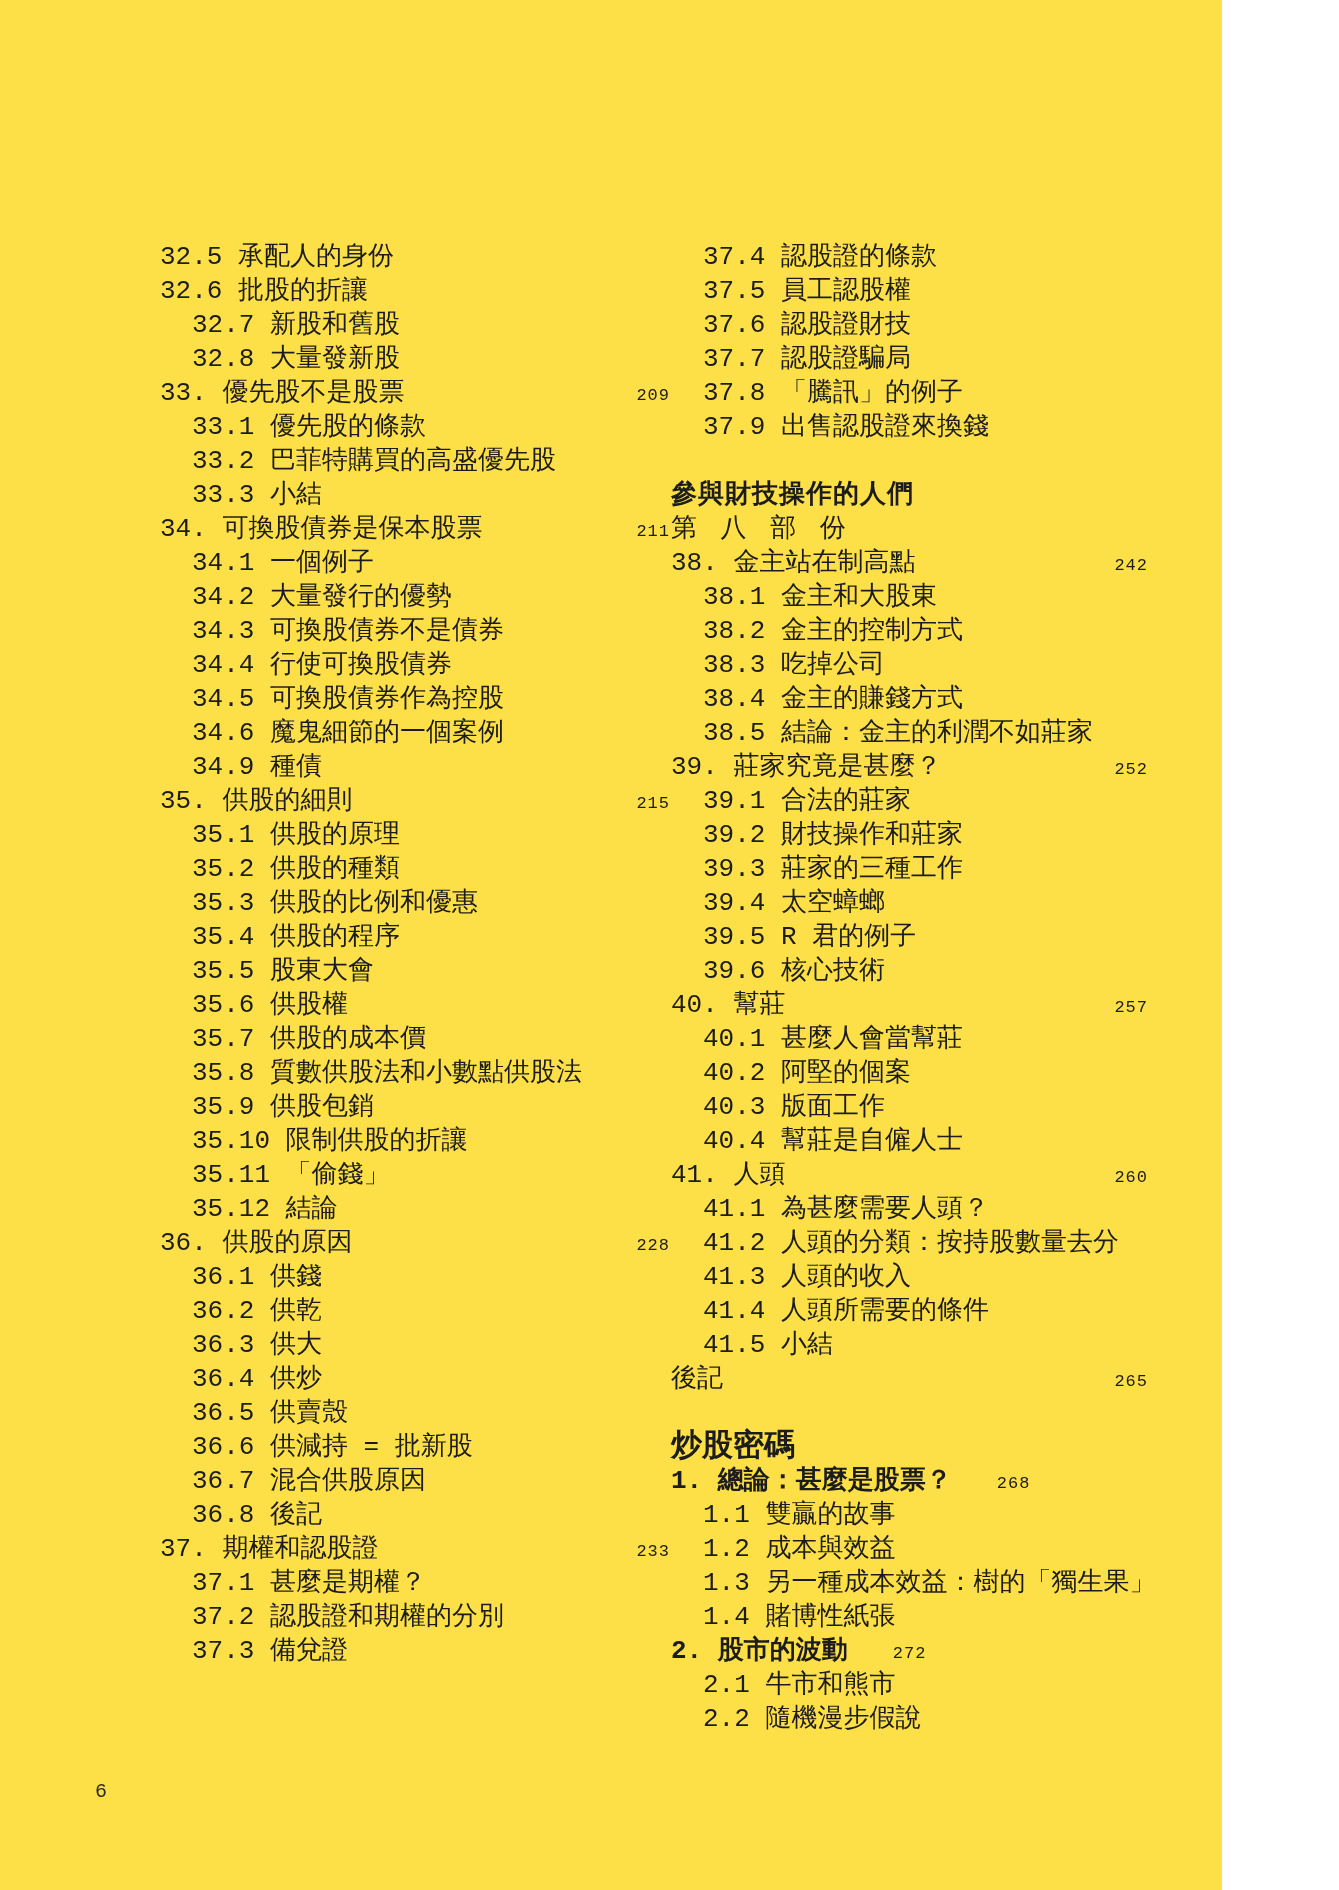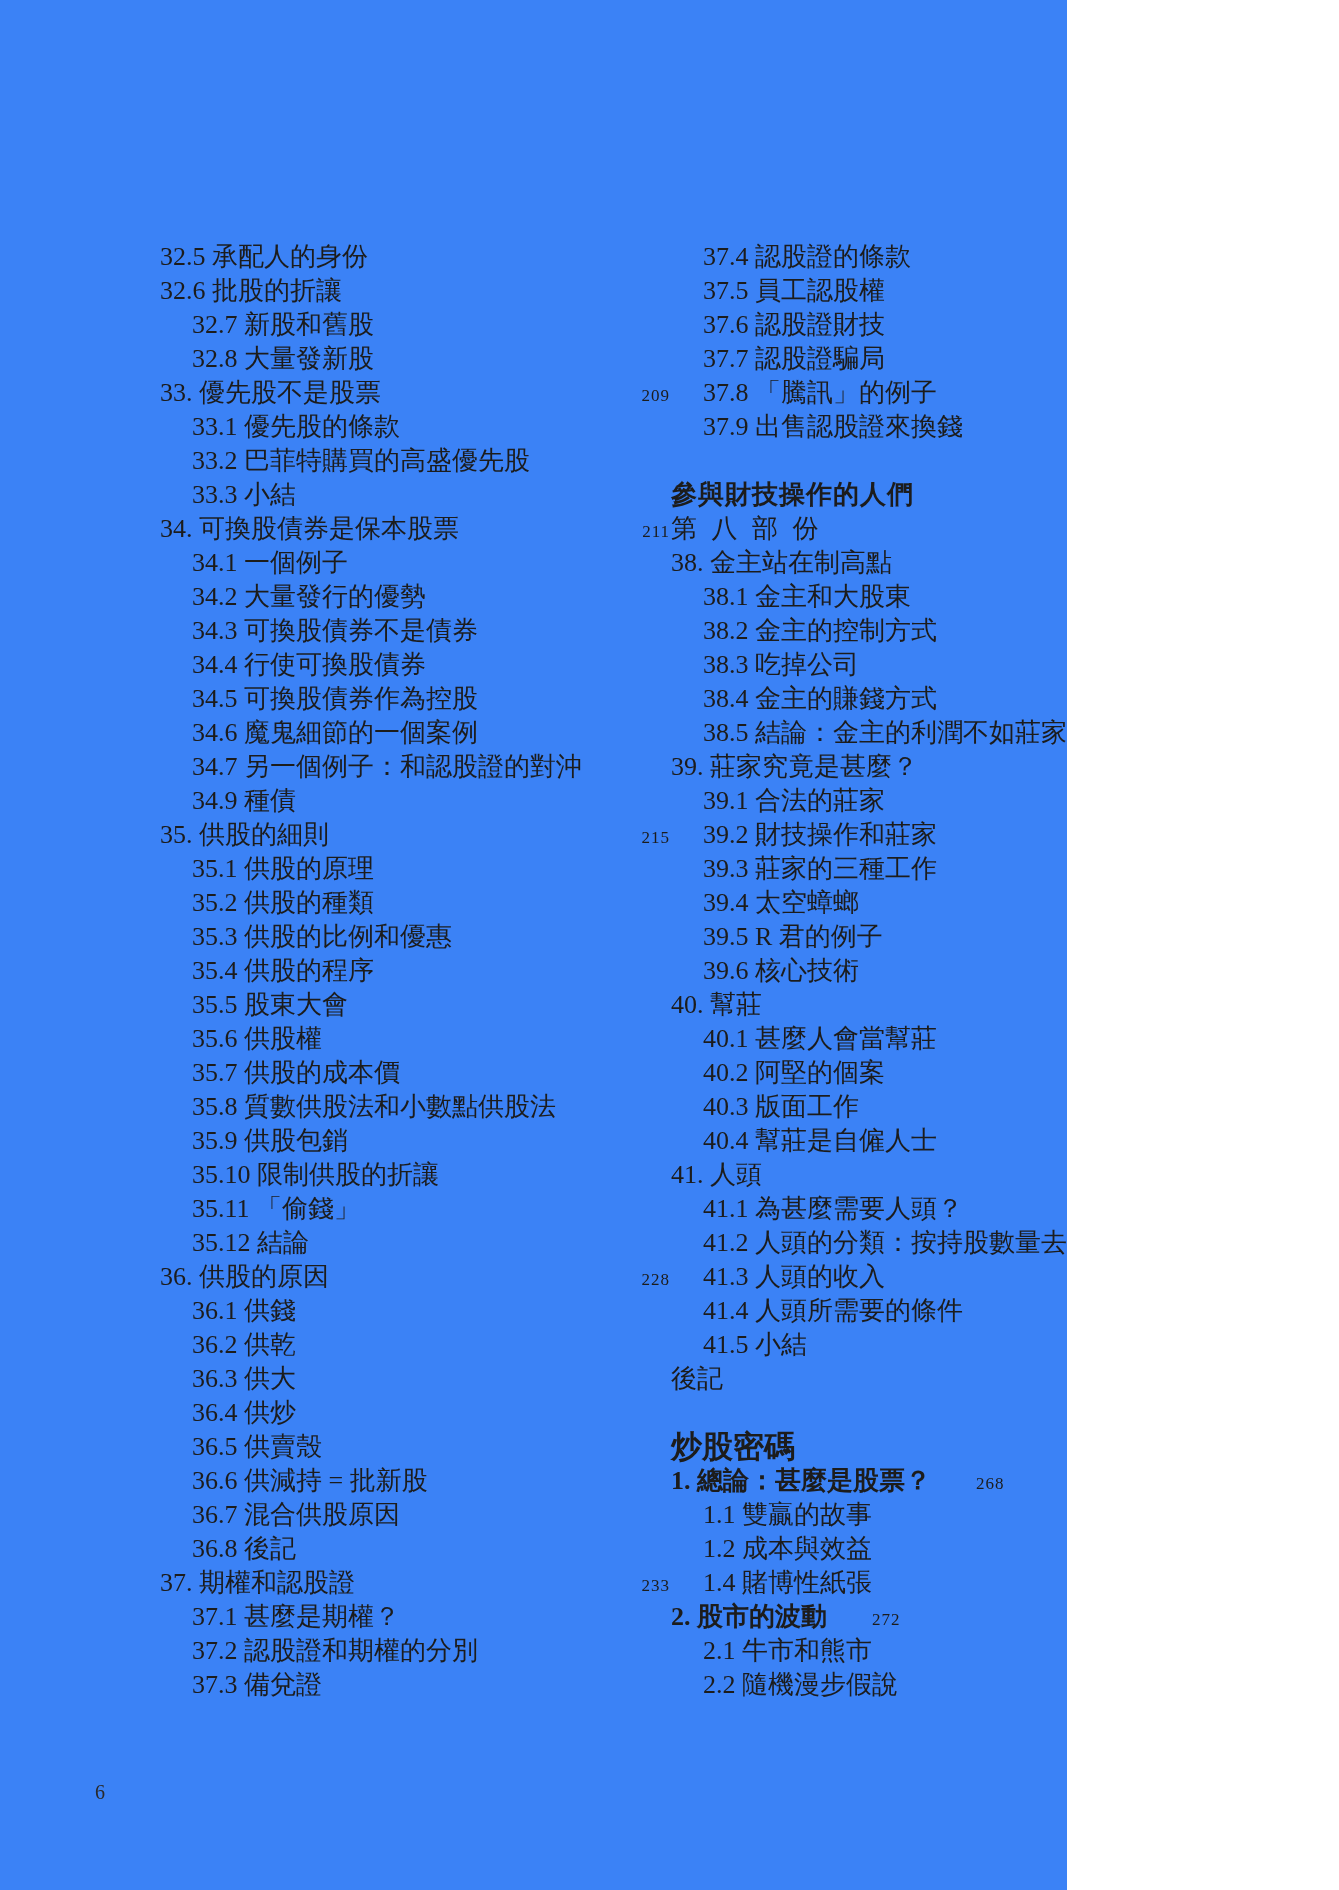--- a/index.html
+++ b/index.html
@@ -1,21 +1,21 @@
 <!DOCTYPE html>
 <html><head>
 <meta charset="utf-8">
 <style>
   html,body{margin:0;padding:0;background:#ffffff;}
   .page{
     position:relative;
-    width:1067px;height:1890px;
-    background:#3b82f6;
+    width:1222px;height:1890px;
+    background:#fde047;
     overflow:hidden;
-    font-family:Liberation Serif, serif;
+    font-family:Liberation Mono, monospace;
     color:#1c1c1c;
   }
   .col{position:absolute;top:240px;}
   .col-left{left:160px;width:510px;}
   .col-right{left:671px;width:477px;}
   .row{
     display:flex;
     align-items:baseline;
     height:34px;
     line-height:34px;
@@ -85,23 +85,20 @@
       <div class="row sub">
         <span class="t">34.4 行使可換股債券</span>
       </div>
       <div class="row sub">
         <span class="t">34.5 可換股債券作為控股</span>
       </div>
       <div class="row sub">
         <span class="t">34.6 魔鬼細節的一個案例</span>
       </div>
       <div class="row sub">
-        <span class="t">34.7 另一個例子：和認股證的對沖</span>
-      </div>
-      <div class="row sub">
         <span class="t">34.9 種債</span>
       </div>
       <div class="row chapter">
         <span class="t">35. 供股的細則</span>
         <span class="pg">215</span>
       </div>
       <div class="row sub">
         <span class="t">35.1 供股的原理</span>
       </div>
       <div class="row sub">
@@ -295,20 +292,23 @@
       </div>
       <div class="row chapter-bold">
         <span class="t">1. 總論：甚麼是股票？</span>
         <span class="pg">268</span>
       </div>
       <div class="row sub">
         <span class="t">1.1 雙贏的故事</span>
       </div>
       <div class="row sub">
         <span class="t">1.2 成本與效益</span>
+      </div>
+      <div class="row sub">
+        <span class="t">1.3 另一種成本效益：樹的「獨生果」</span>
       </div>
       <div class="row sub">
         <span class="t">1.4 賭博性紙張</span>
       </div>
       <div class="row chapter-bold">
         <span class="t">2. 股市的波動</span>
         <span class="pg">272</span>
       </div>
       <div class="row sub">
         <span class="t">2.1 牛市和熊市</span>

